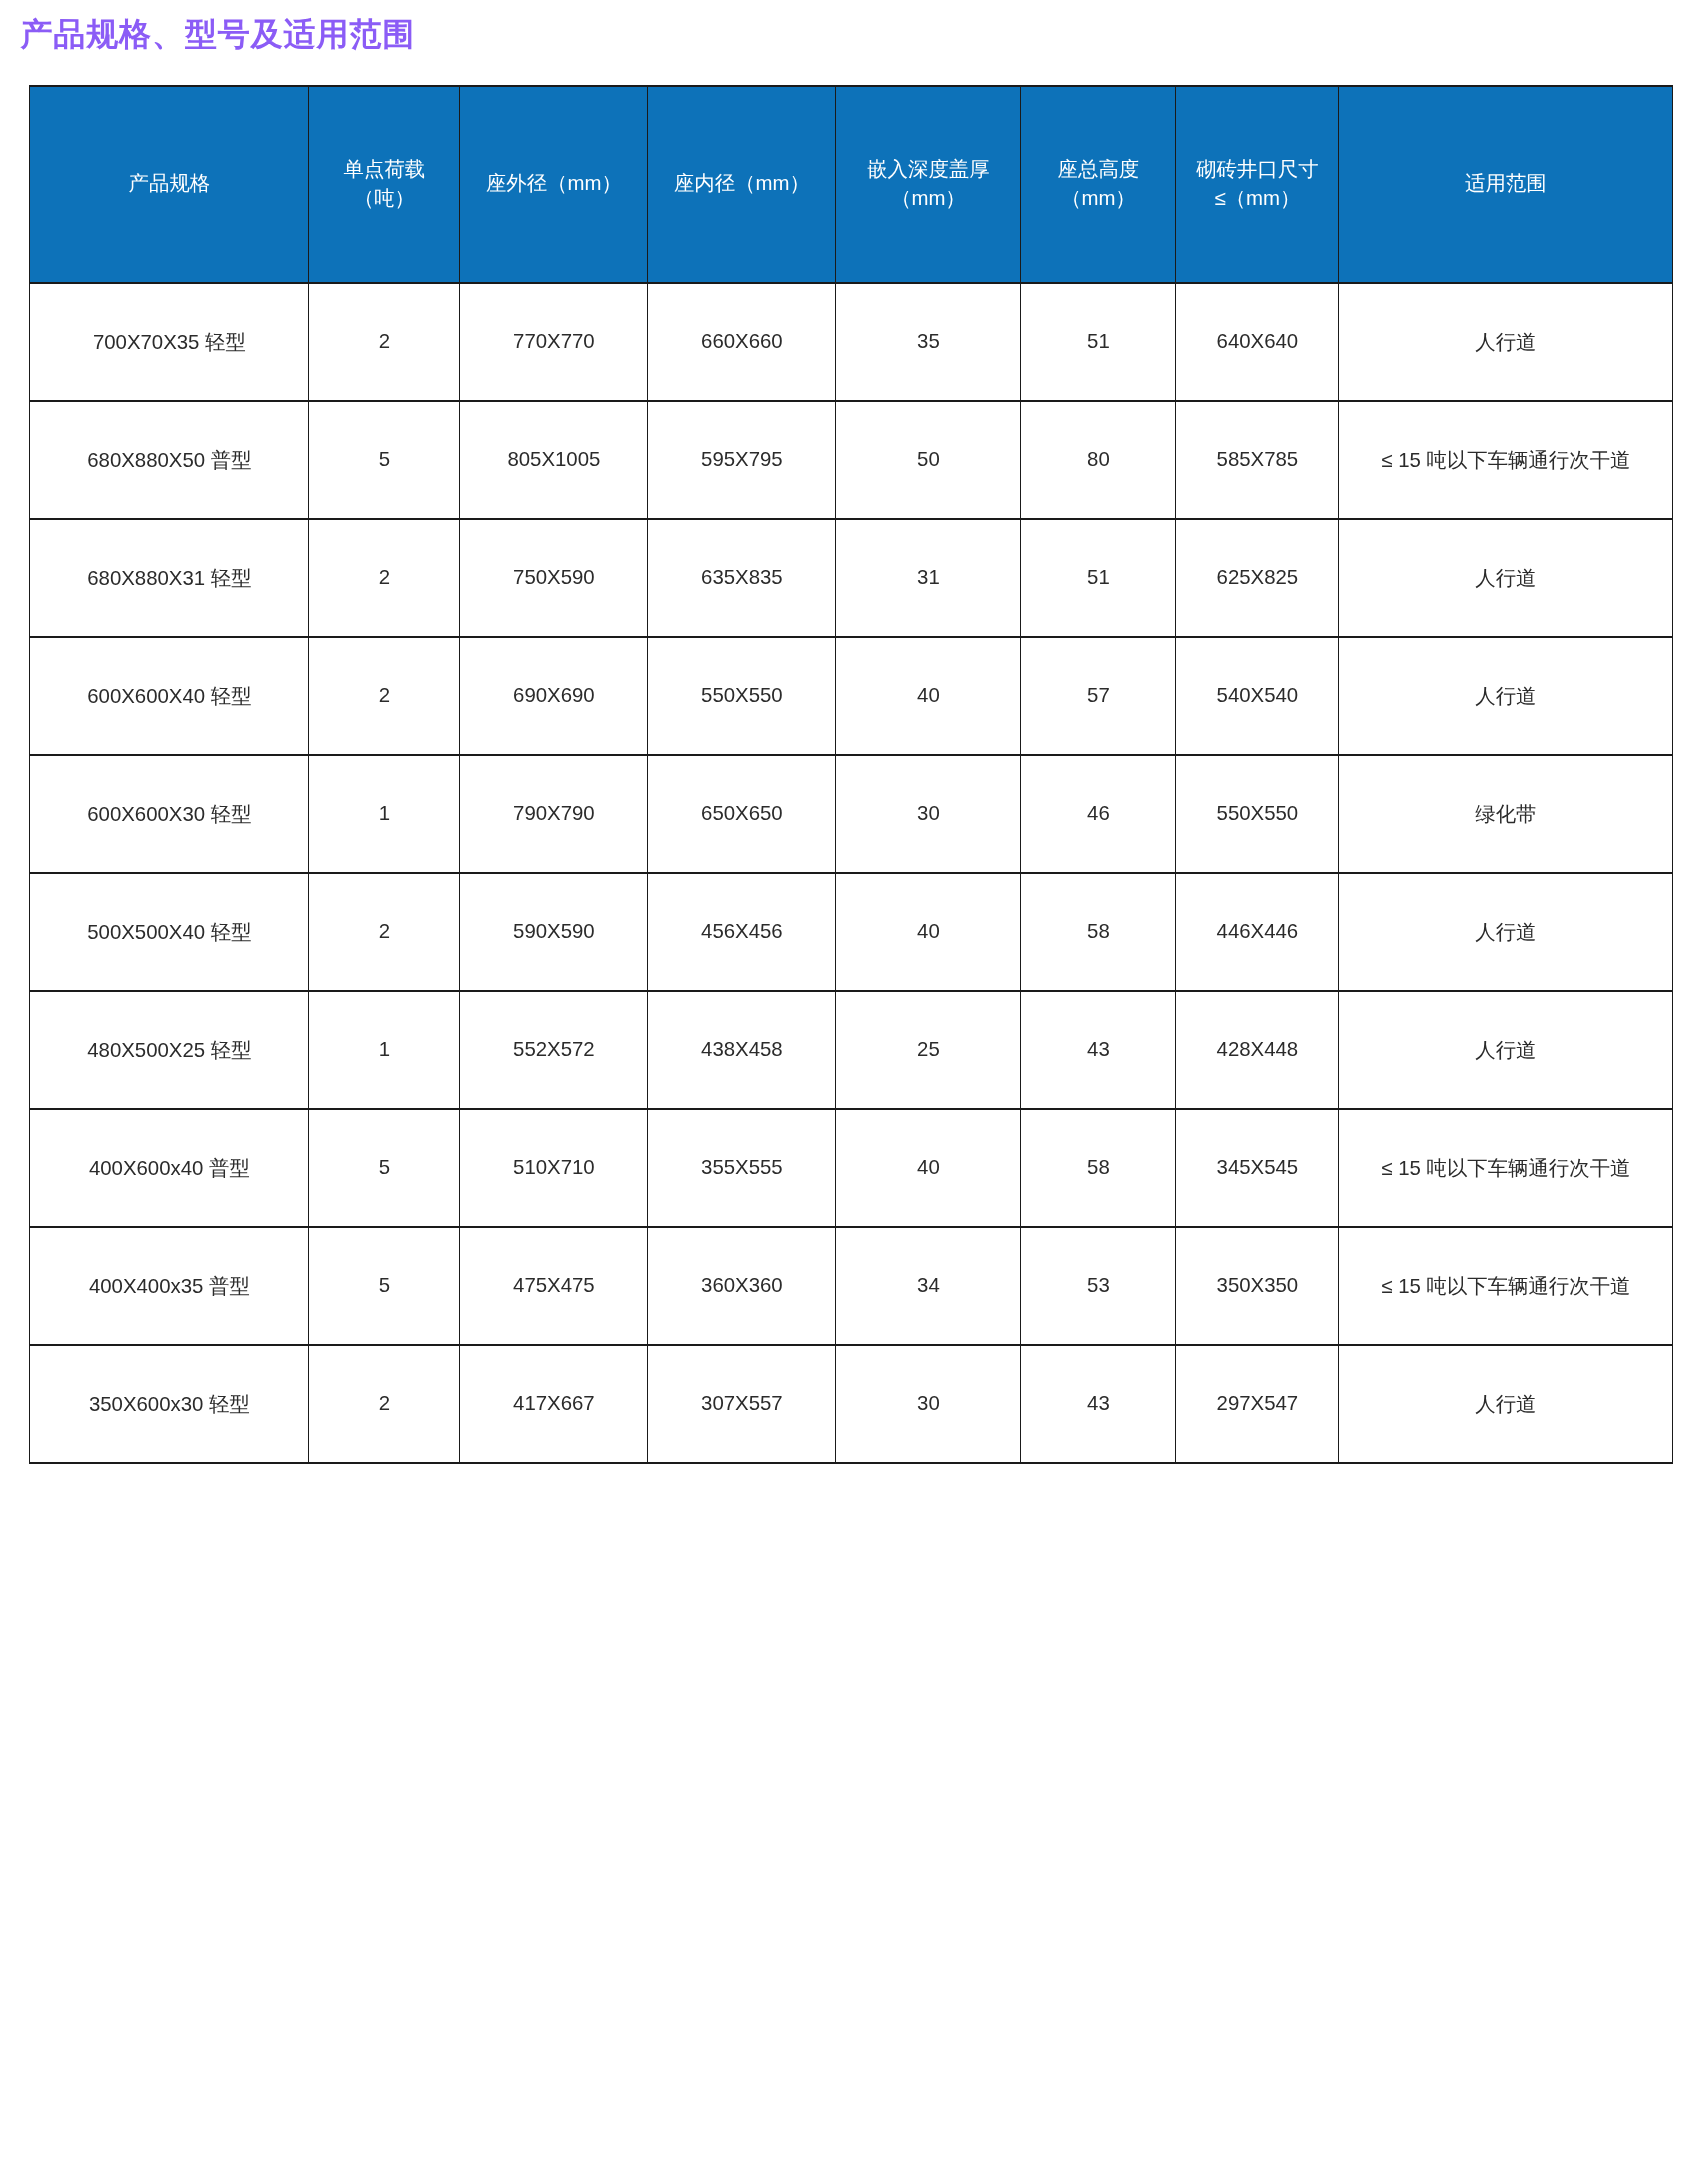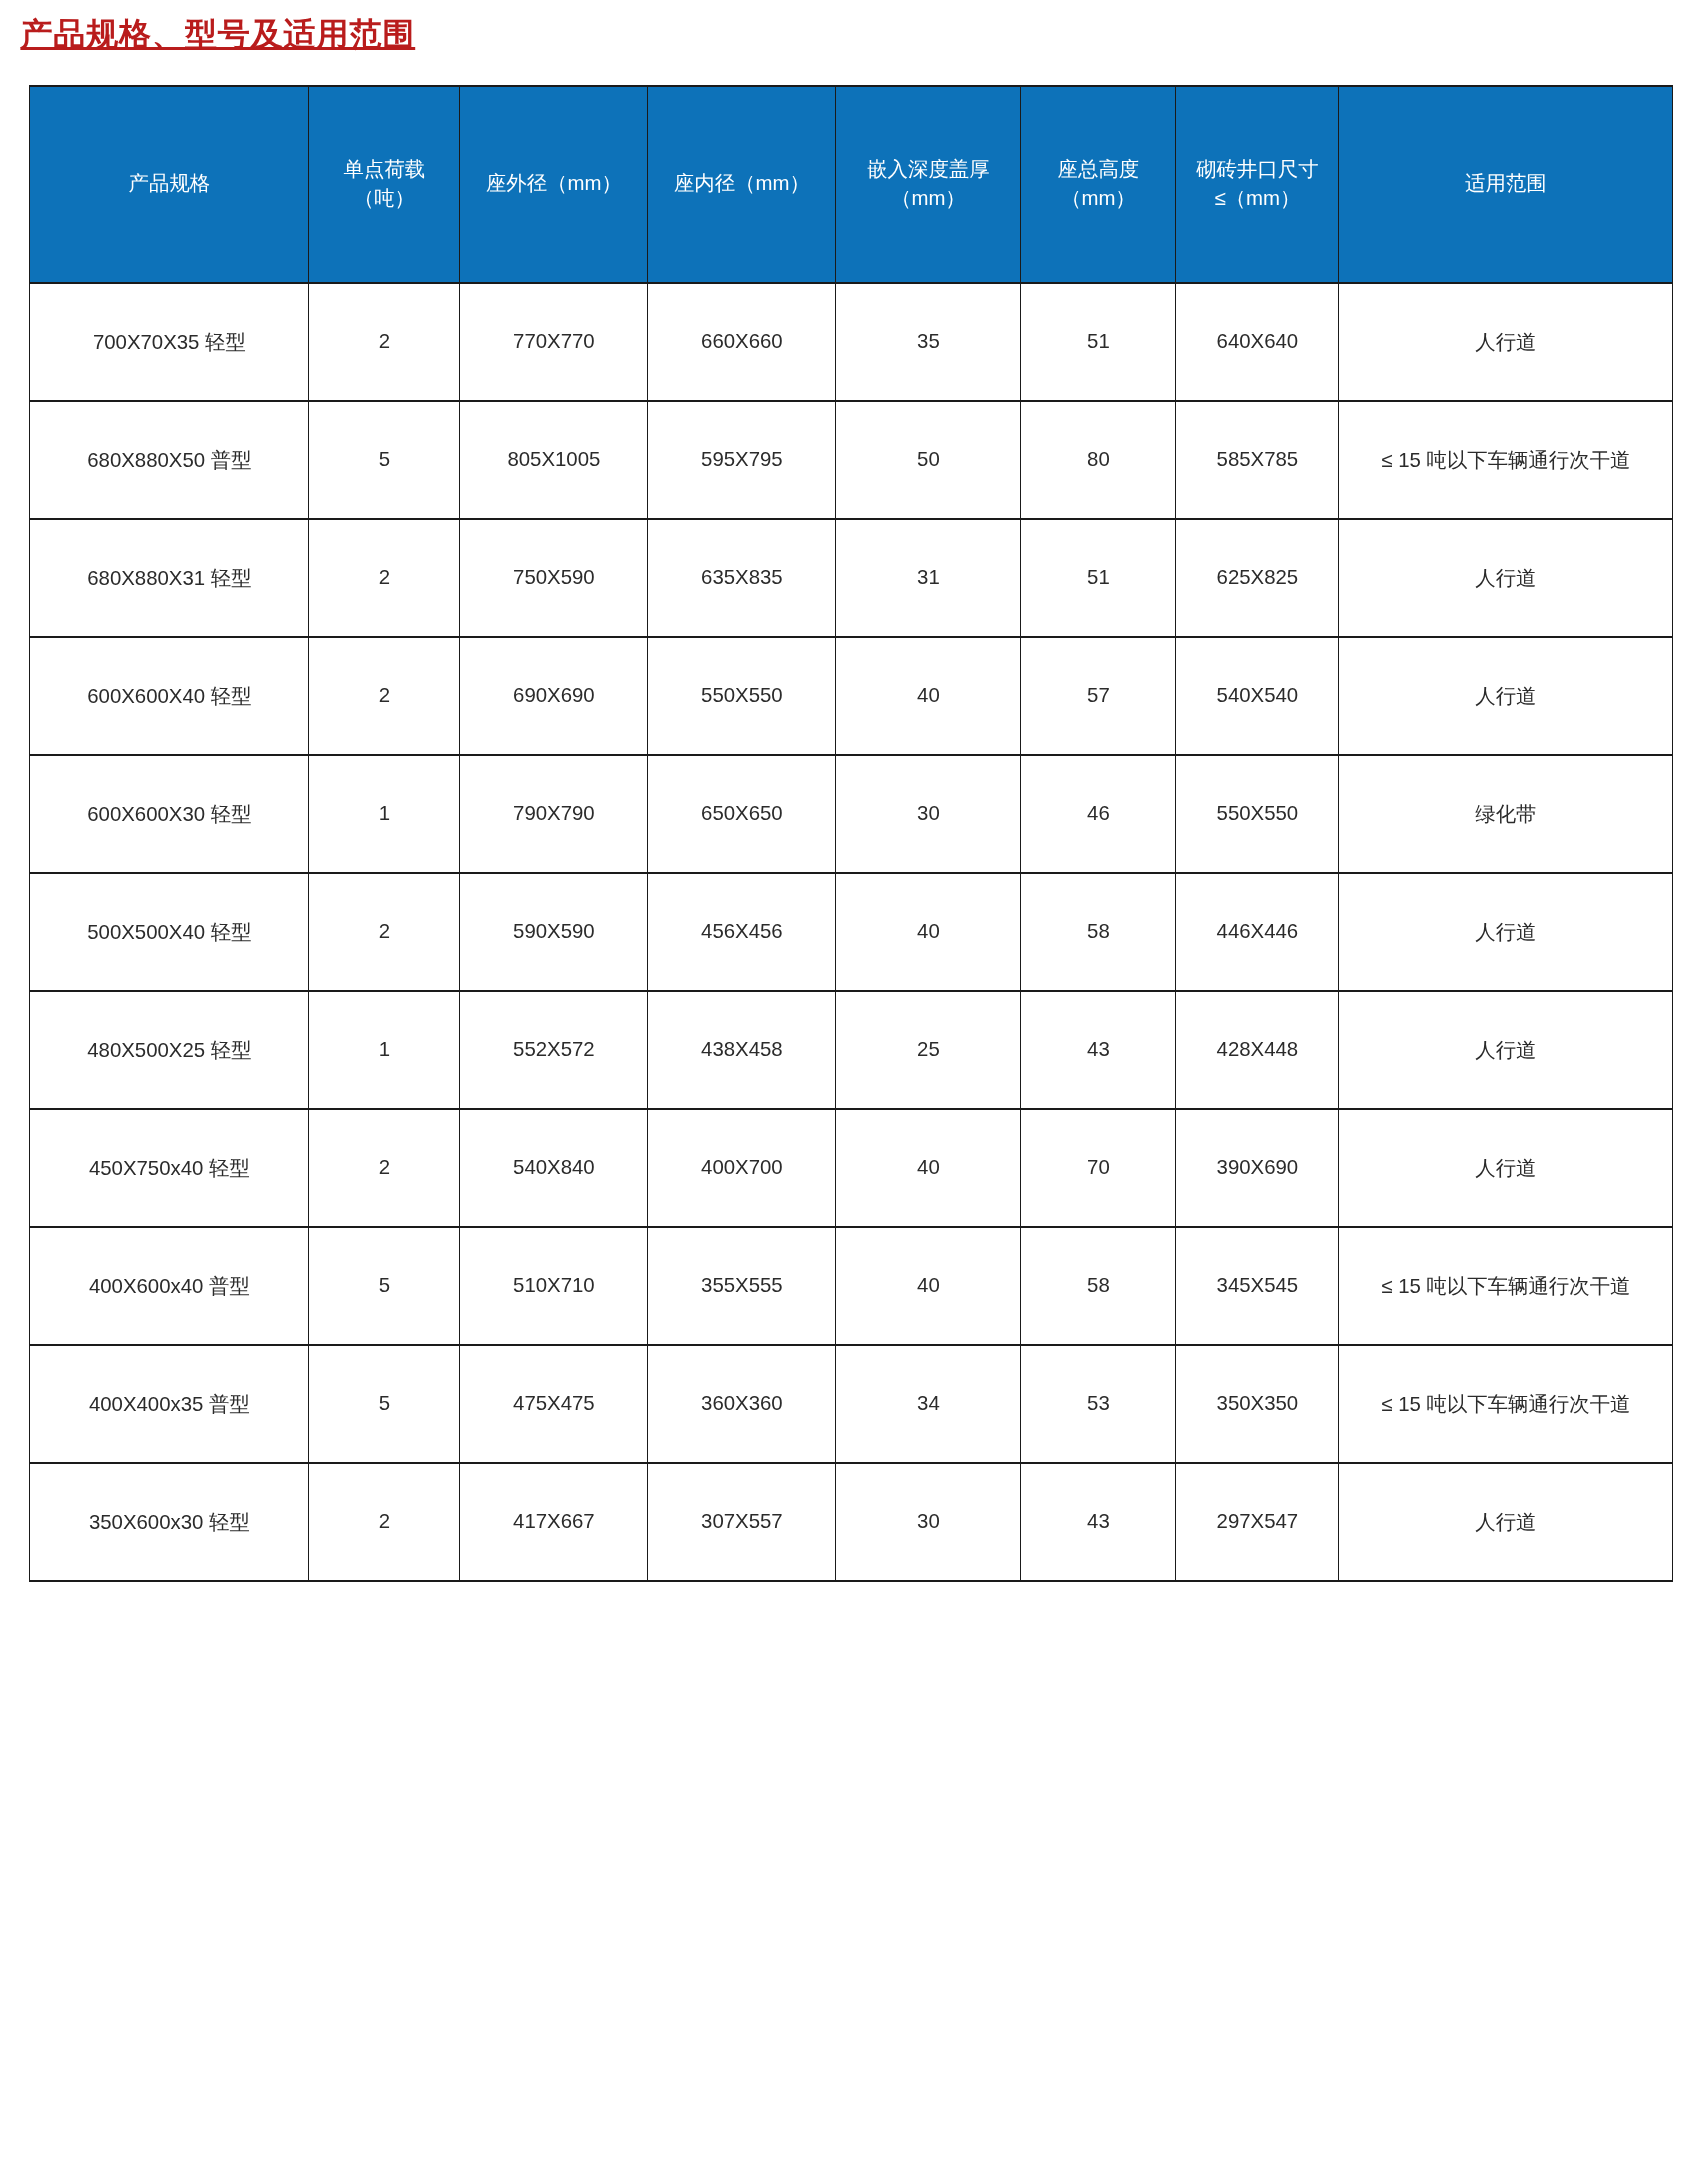--- a/index.html
+++ b/index.html
@@ -11,25 +11,24 @@
     font-family: "Liberation Sans", "DejaVu Sans", sans-serif;
     color: #262626;
   }
   .page {
     width: 1699px;
     padding: 5.1px 28px 8.5px 20.4px;
   }
   .page-title {
     font-size: 32px;
     font-weight: 700;
-    color: #b91c1c;
+    color: #8b5cf6;
     margin: 8.5px 0 0 0;
     letter-spacing: 0.9px;
     line-height: 1.25;
-    text-decoration: underline;
   }
   .spec-table {
     margin-left: 9px;
     margin-top: 31px;
     width: 1643px;
     border-collapse: collapse;
     table-layout: fixed;
   }
   .spec-table th,
   .spec-table td {
@@ -157,30 +156,20 @@
           <td>480X500X25 轻型</td>
           <td>1</td>
           <td>552X572</td>
           <td>438X458</td>
           <td>25</td>
           <td>43</td>
           <td>428X448</td>
           <td>人行道</td>
         </tr>
         <tr>
-          <td>450X750x40 轻型</td>
-          <td>2</td>
-          <td>540X840</td>
-          <td>400X700</td>
-          <td>40</td>
-          <td>70</td>
-          <td>390X690</td>
-          <td>人行道</td>
-        </tr>
-        <tr>
           <td>400X600x40 普型</td>
           <td>5</td>
           <td>510X710</td>
           <td>355X555</td>
           <td>40</td>
           <td>58</td>
           <td>345X545</td>
           <td>≤ 15 吨以下车辆通行次干道</td>
         </tr>
         <tr>

